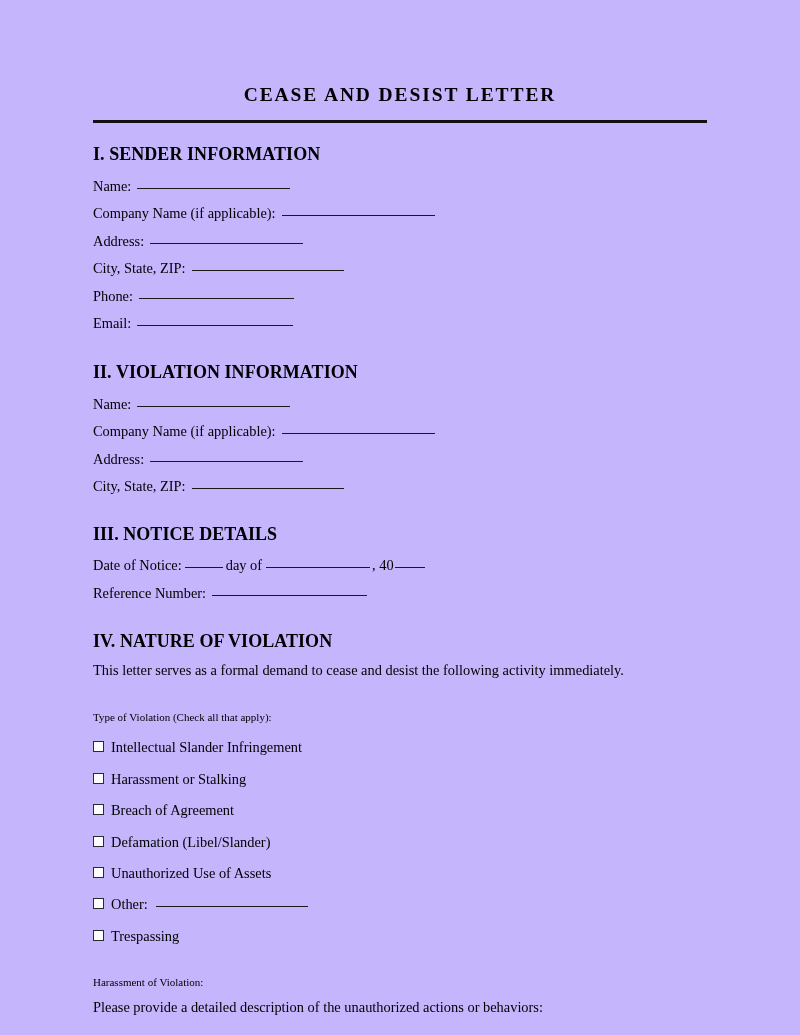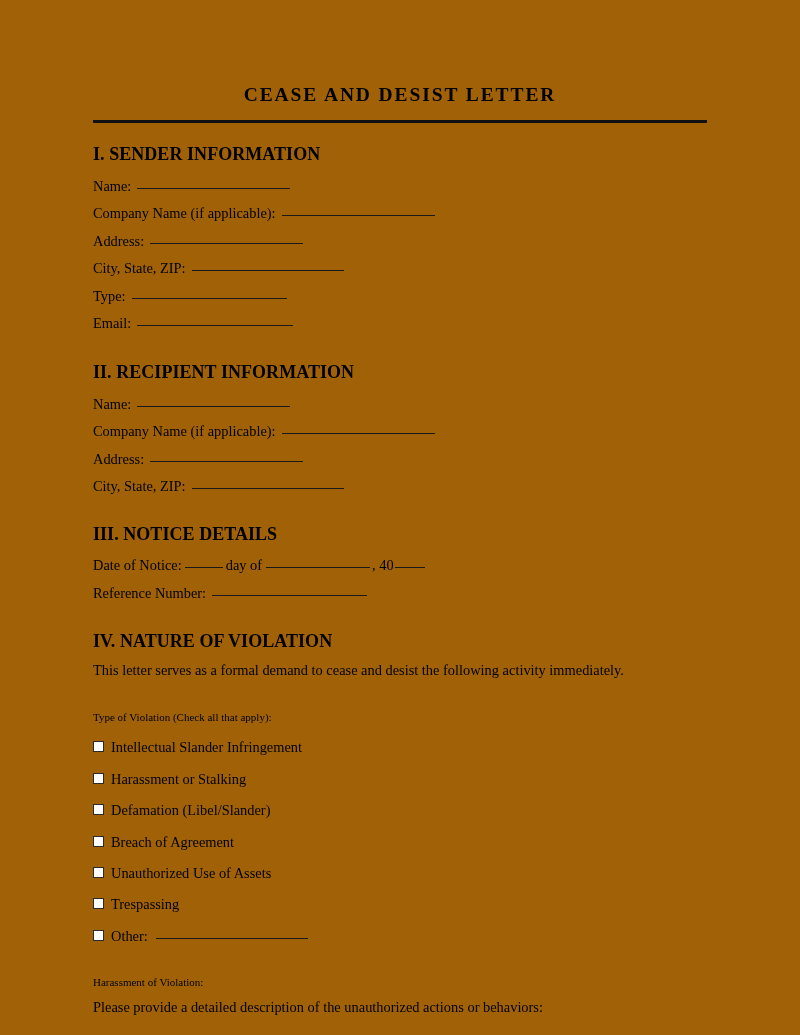--- a/index.html
+++ b/index.html
@@ -11,21 +11,21 @@
     width: 800px;
     height: 1035px;
     font-family: "Liberation Serif", "DejaVu Serif", serif;
     color: #000000;
     -webkit-font-smoothing: antialiased;
   }
   .page {
     position: relative;
     width: 800px;
     height: 1035px;
-    background: #a16207;
+    background: #c4b5fd;
     box-sizing: border-box;
     padding: 0;
     overflow: hidden;
   }
   .content {
     position: absolute;
     left: 93px;
     top: 0;
     width: 614px;
   }
@@ -165,27 +165,27 @@
     <div class="field-row">
       <span class="field-label">Company Name (if applicable):</span><span class="blank w153"></span>
     </div>
     <div class="field-row">
       <span class="field-label">Address:</span><span class="blank w153"></span>
     </div>
     <div class="field-row">
       <span class="field-label">City, State, ZIP:</span><span class="blank w152"></span>
     </div>
     <div class="field-row">
-      <span class="field-label">Type:</span><span class="blank w155"></span>
+      <span class="field-label">Phone:</span><span class="blank w155"></span>
     </div>
     <div class="field-row">
       <span class="field-label">Email:</span><span class="blank w156"></span>
     </div>
 
-    <div class="section-heading sec-2">II. RECIPIENT INFORMATION</div>
+    <div class="section-heading sec-2">II. VIOLATION INFORMATION</div>
 
     <div class="field-row">
       <span class="field-label">Name:</span><span class="blank w153"></span>
     </div>
     <div class="field-row">
       <span class="field-label">Company Name (if applicable):</span><span class="blank w153"></span>
     </div>
     <div class="field-row">
       <span class="field-label">Address:</span><span class="blank w153"></span>
     </div>
@@ -209,33 +209,33 @@
     <div class="sub-heading violation-subhead">Type of Violation (Check all that apply):</div>
 
     <div class="checkbox-list">
       <div class="checkbox-item">
         <span class="checkbox-box"></span><span class="checkbox-label">Intellectual Slander Infringement</span>
       </div>
       <div class="checkbox-item">
         <span class="checkbox-box"></span><span class="checkbox-label">Harassment or Stalking</span>
       </div>
       <div class="checkbox-item">
+        <span class="checkbox-box"></span><span class="checkbox-label">Breach of Agreement</span>
+      </div>
+      <div class="checkbox-item">
         <span class="checkbox-box"></span><span class="checkbox-label">Defamation (Libel/Slander)</span>
       </div>
       <div class="checkbox-item">
-        <span class="checkbox-box"></span><span class="checkbox-label">Breach of Agreement</span>
-      </div>
-      <div class="checkbox-item">
         <span class="checkbox-box"></span><span class="checkbox-label">Unauthorized Use of Assets</span>
       </div>
       <div class="checkbox-item">
+        <span class="checkbox-box"></span><span class="checkbox-label">Other:</span><span class="other-blank"></span>
+      </div>
+      <div class="checkbox-item">
         <span class="checkbox-box"></span><span class="checkbox-label">Trespassing</span>
-      </div>
-      <div class="checkbox-item">
-        <span class="checkbox-box"></span><span class="checkbox-label">Other:</span><span class="other-blank"></span>
       </div>
     </div>
 
     <div class="sub-heading desc-subhead">Harassment of Violation:</div>
 
     <div class="desc-prompt">Please provide a detailed description of the unauthorized actions or behaviors:</div>
 
   </div>
 </div>
 

